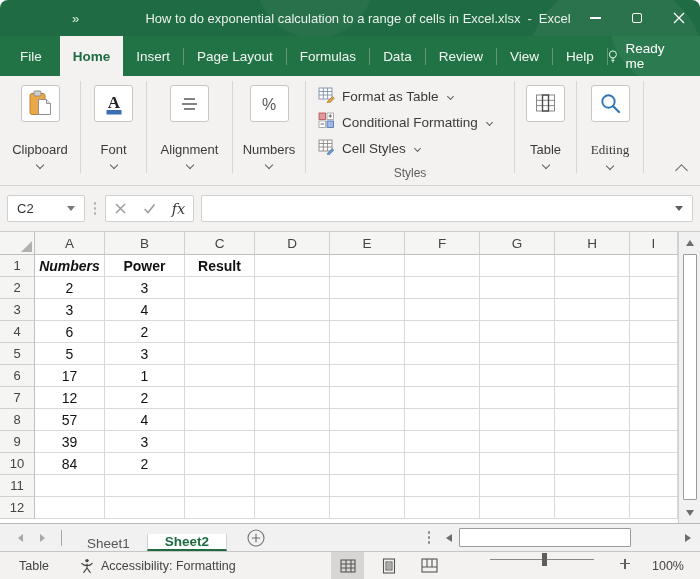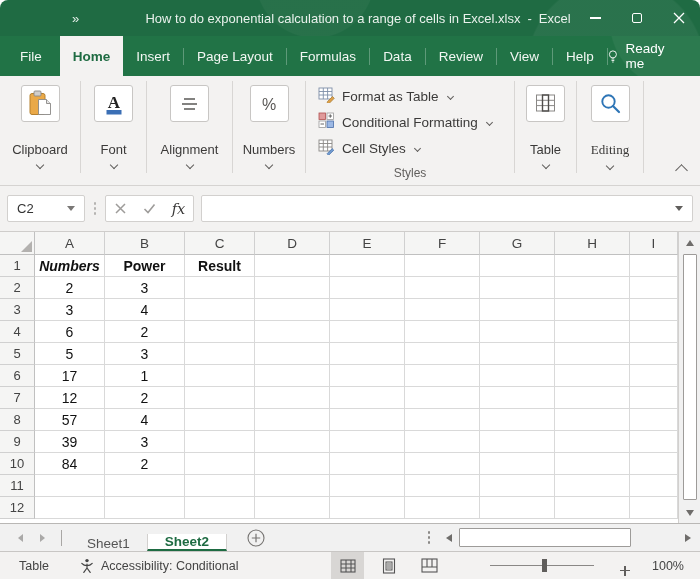--- a/index.html
+++ b/index.html
@@ -88,21 +88,21 @@
   .hs-thumb { height:19px; width:172px; background:#fff; border:1px solid #9d9b99; border-radius:1px; }
   .hs-rest { flex:1; }
 
   
   .statusbar { height:28px; background:#f3f2f1; border-top:1px solid #c8c6c4; display:flex; align-items:center; padding-left:19px; font-size:12.5px; color:#444; flex-shrink:0; }
   .sb-ready { margin-right:30px; }
   .sb-acc { display:flex; align-items:center; gap:6px; }
   .sb-views { margin-left:auto; display:flex; align-items:center; }
   .sb-vbtn { width:33px; height:28px; display:flex; align-items:center; justify-content:center; margin-right:8px; }
   .sb-vbtn.active { background:#d8d6d4; }
-  .sb-zoom { display:flex; align-items:center; padding:0 16px 0 10px; gap:26px; }
+  .sb-zoom { display:flex; padding:0 16px 0 10px; gap:26px; }
   .minus-bar { width:9px; height:1.6px; background:#605e5c; }
   .plus-glyph { position:relative; width:10px; height:10px; }
   .plus-glyph::before { content:""; position:absolute; left:0; top:4.2px; width:10px; height:1.6px; background:#605e5c; }
   .plus-glyph::after { content:""; position:absolute; left:4.2px; top:0; width:1.6px; height:10px; background:#605e5c; }
   .zoom-track { width:104px; height:1.6px; background:#8a8886; position:relative; }
   .zoom-thumb { position:absolute; left:50%; top:-5.5px; width:5px; height:13px; background:#605e5c; }
   .zoom-label { width:38px; text-align:right; }
 </style>
 </head>
 <body>
@@ -512,21 +512,21 @@
     </div>
   </div>
 
   <div class="statusbar">
     <span class="sb-ready">Table</span>
     <span class="sb-acc">
       <svg width="16" height="16" viewBox="0 0 16 16">
           <circle cx="8" cy="2.6" r="1.7" fill="#444"></circle>
           <path d="M2.8 5.4 a 7 7 0 0 0 10.4 0 M8 6 v4 M8 10 l-3.2 4.4 M8 10 l3.2 4.4" stroke="#444" stroke-width="1.2" fill="none" stroke-linecap="round"></path>
         </svg>
-      <span>Accessibility: Conditional</span>
+      <span>Accessibility: Formatting</span>
     </span>
     <div class="sb-views">
       <span class="sb-vbtn active">
         <svg width="16" height="14" viewBox="0 0 16 14">
             <rect x="1" y="1" width="14" height="12" fill="none" stroke="#555" stroke-width="1.1"></rect>
             <path d="M1 5 h14 M1 9 h14 M6 1 v12 M11 1 v12" stroke="#555" stroke-width="1.1"></path>
           </svg>
       </span>
       <span class="sb-vbtn">
         <svg width="16" height="16" viewBox="0 0 16 16">

